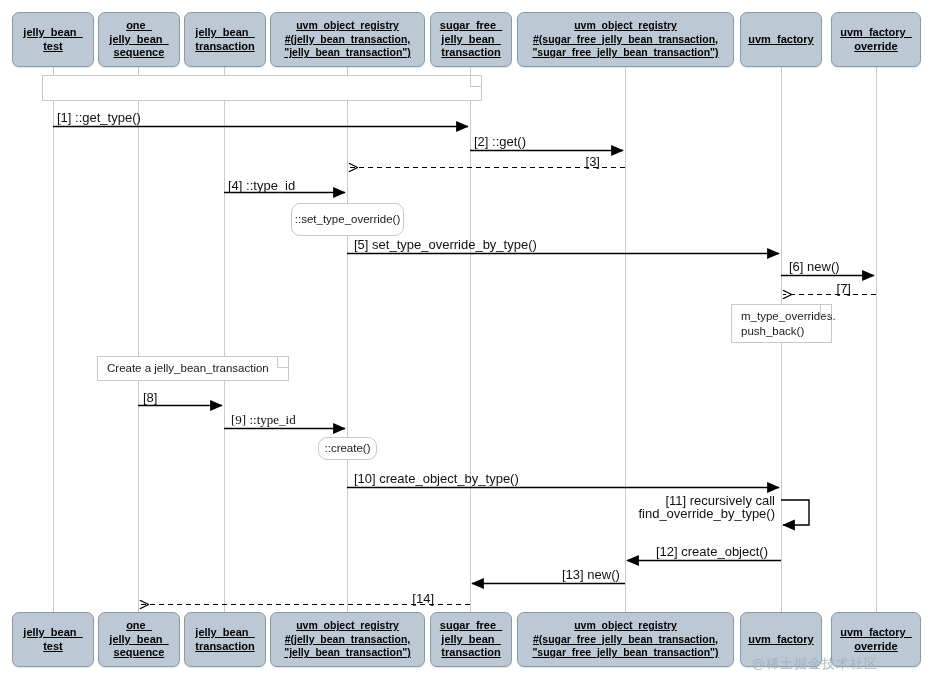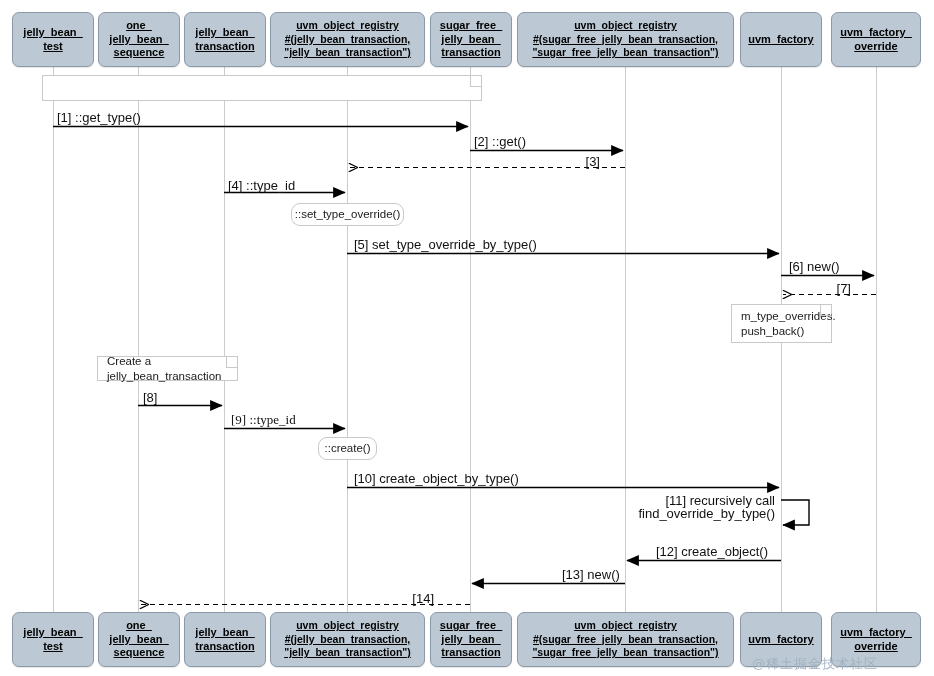--- a/index.html
+++ b/index.html
@@ -224,25 +224,25 @@
       <div class="participant" style="left: 831px; top: 612px; width: 90px; height: 55px;">
         <span class="plabel">uvm_factory_
 override</span>
       </div>
     </div>
 
   <div id="notes-layer">
       <div class="note" style="left: 42px; top: 75px; width: 440px; height: 26px;"><span class="fold"></span></div>
       <div class="note" style="left: 731px; top: 304px; width: 101px; height: 39px;"><span>m_type_overrides.
 push_back()</span><span class="fold"></span></div>
-      <div class="note" style="left: 97px; top: 356px; width: 141px; height: 25px;"><span>Create a jelly_bean_transaction</span><span class="fold"></span></div>
+      <div class="note" style="left: 97px; top: 356px; width: 192px; height: 25px;"><span>Create a jelly_bean_transaction</span><span class="fold"></span></div>
     </div>
 
   <div id="pills-layer">
-      <div class="pill" style="left: 291px; top: 203px; width: 113px; height: 23px;">
+      <div class="pill" style="left: 291px; top: 203px; width: 113px; height: 33px;">
         <span>::set_type_override()</span>
       </div>
       <div class="pill" style="left: 318px; top: 437px; width: 59px; height: 23px;">
         <span>::create()</span>
       </div>
     </div>
 
   <div id="labels-layer">
       <div class="msg" style="left: 57px; top: 111px;">[1] ::get_type()</div>
       <div class="msg" style="left: 474px; top: 135px;">[2] ::get()</div>

